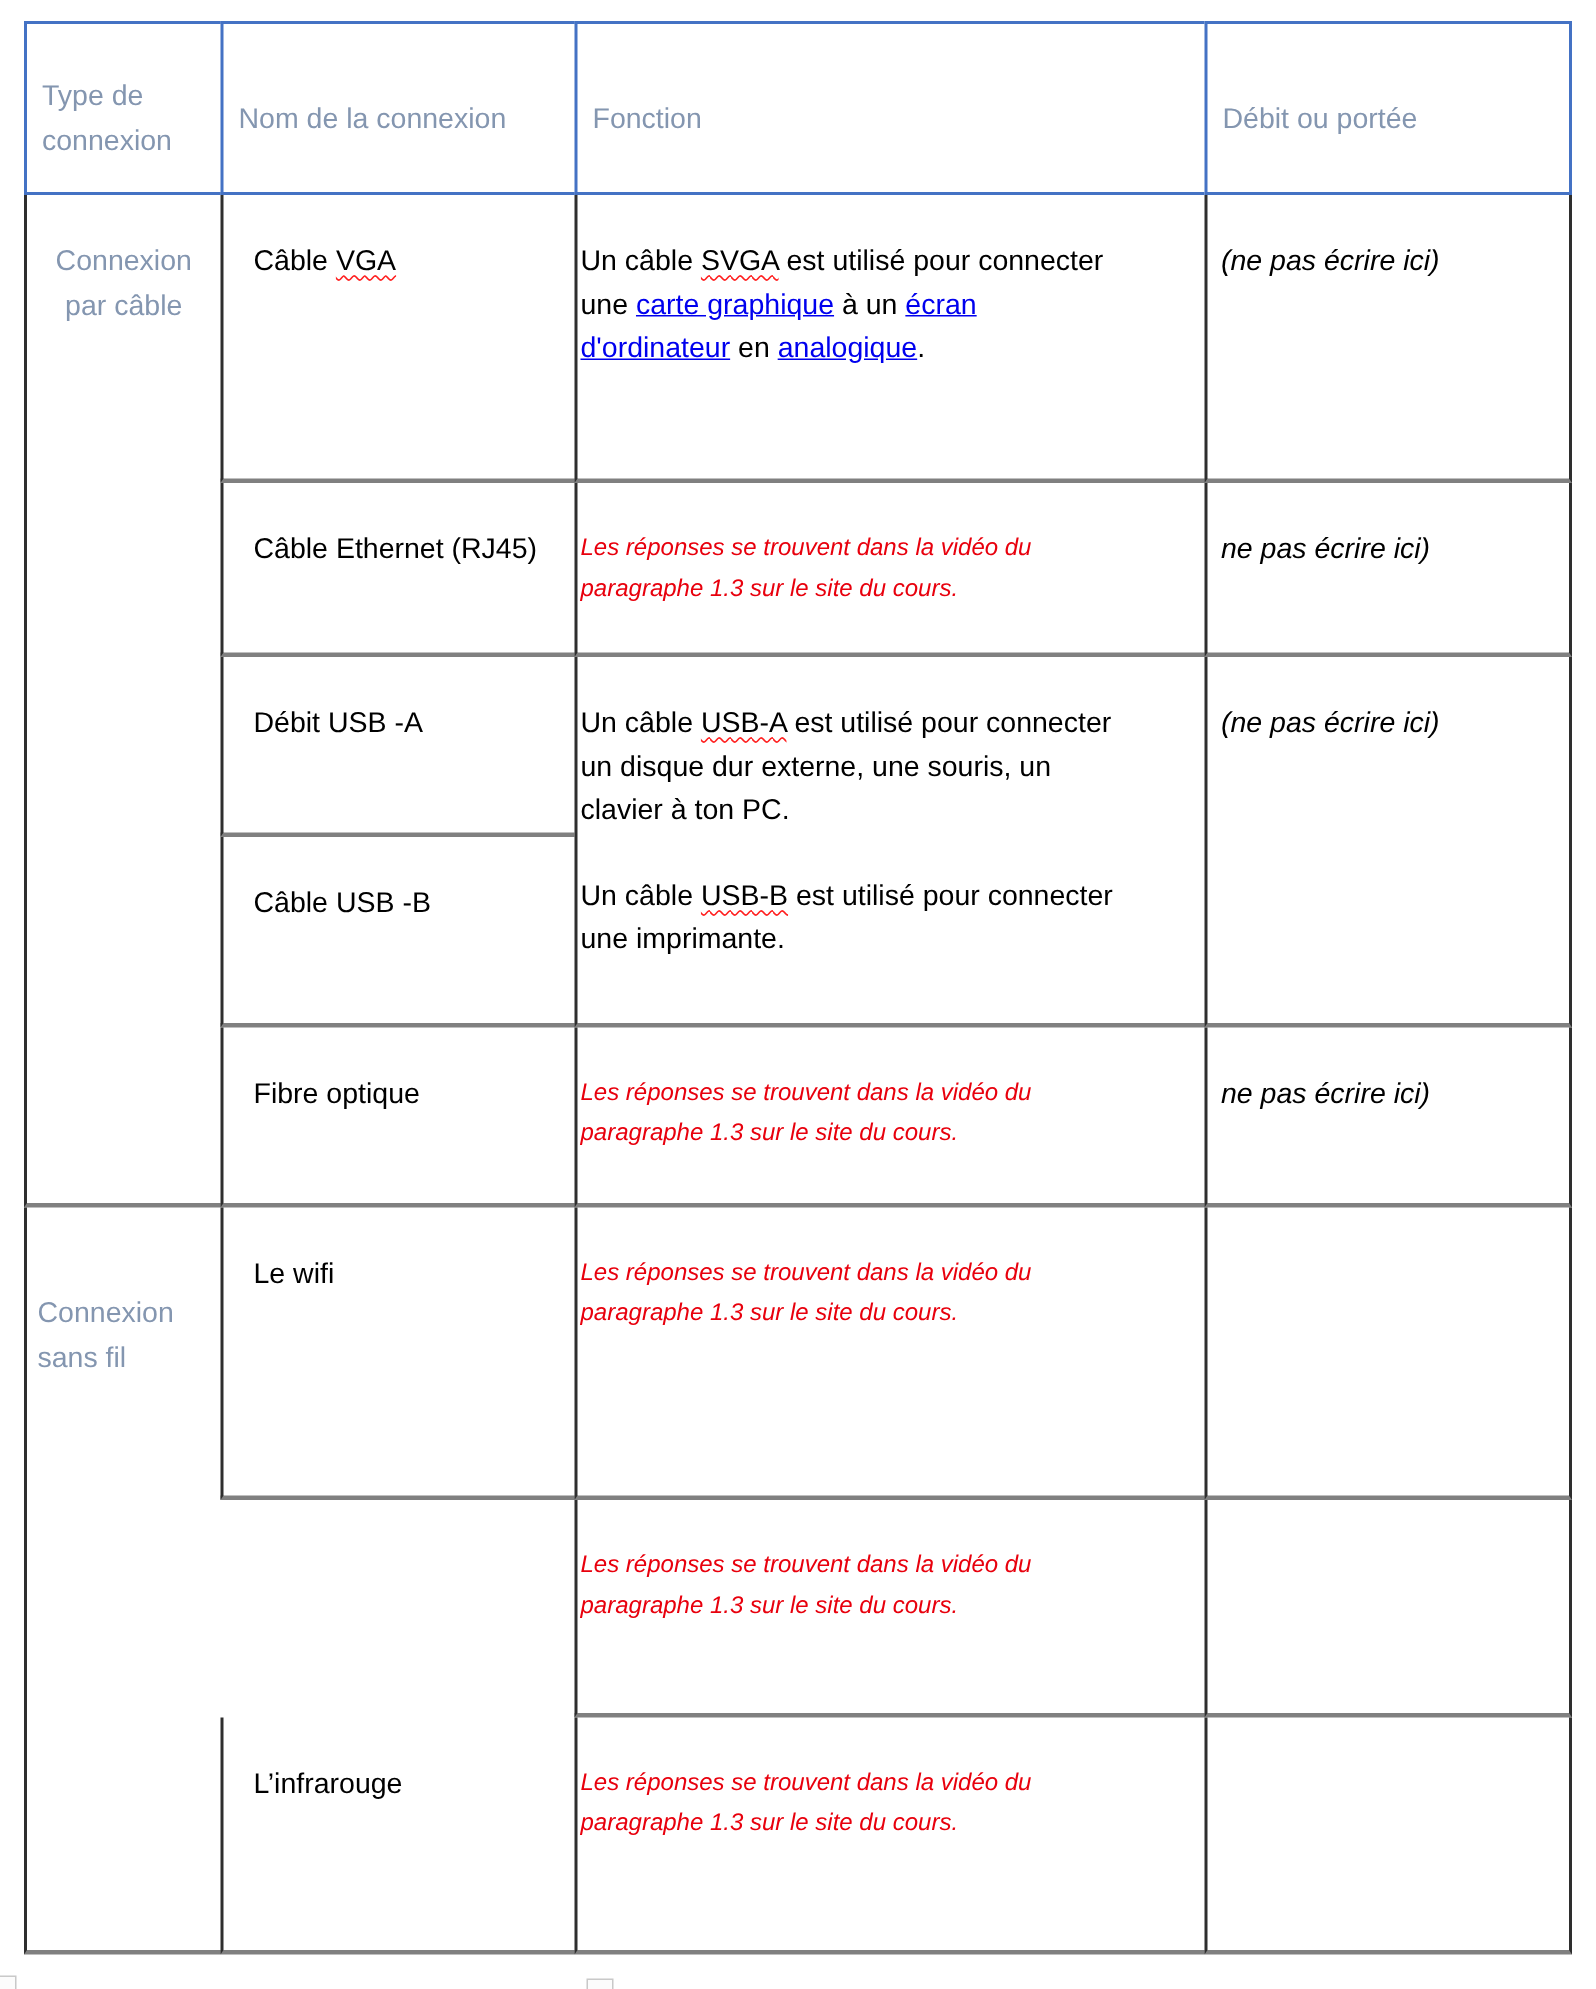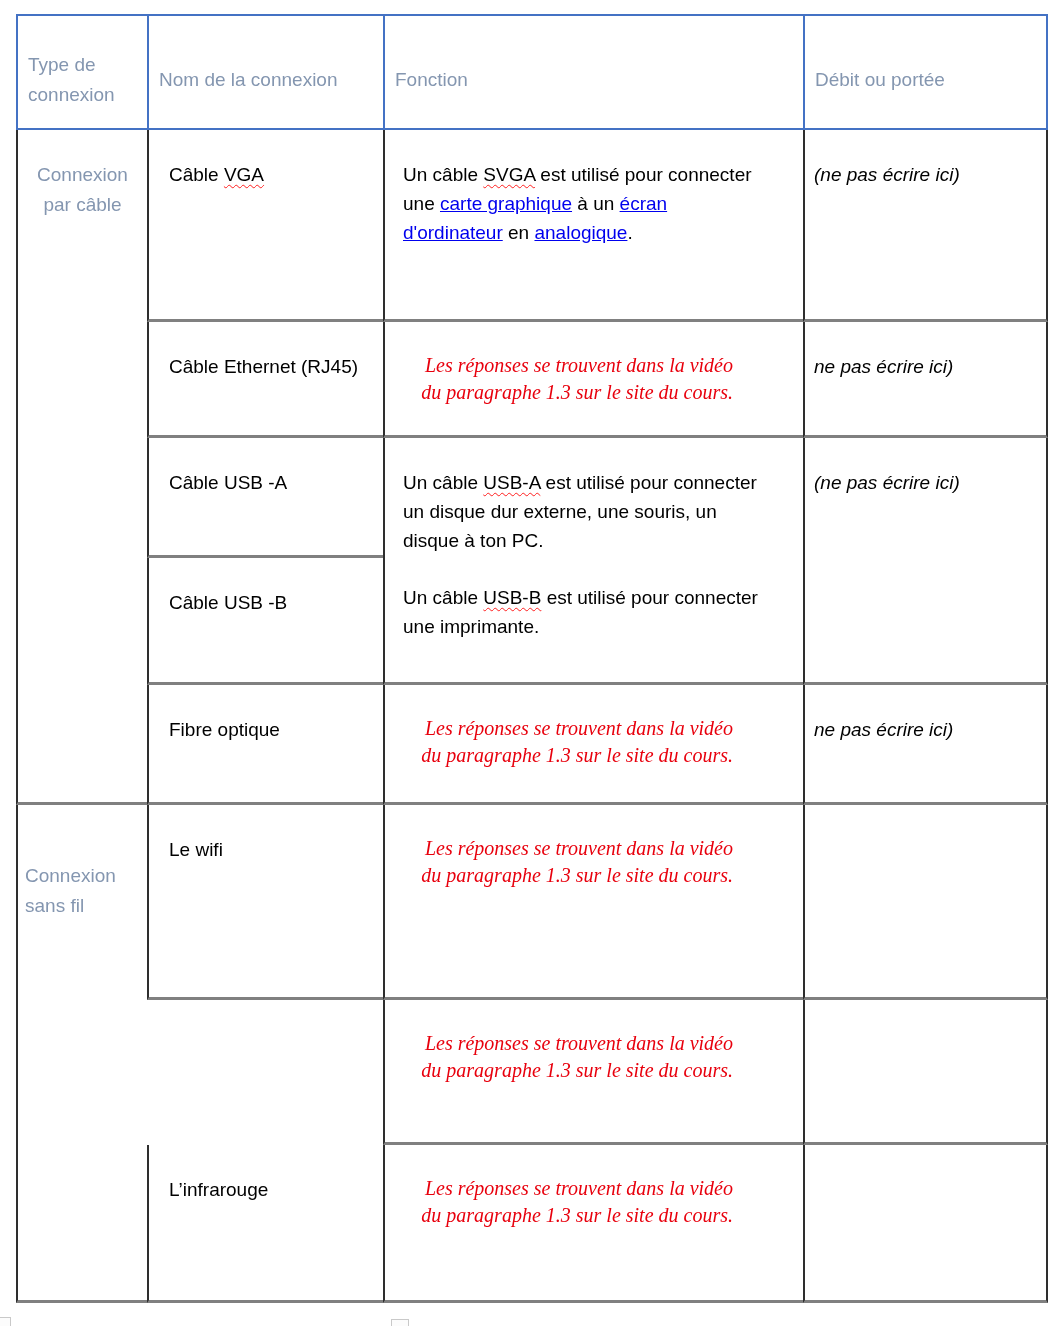--- a/index.html
+++ b/index.html
@@ -38,27 +38,27 @@
     border-left:2px solid var(--dark);
     font-size:19px;line-height:29px;color:#000;
     padding:30px 10px 8px 10px;
   }
   .c.rt{border-right:2px solid var(--dark);}
   .db{border-bottom:3px solid var(--gray);}
   .namecell{padding-left:20px;}
   .sec{color:var(--headtext);font-size:19px;line-height:30px;}
   .sec.center{text-align:center;padding-left:4px;padding-right:4px;}
   .sec.left{padding-left:7px;padding-top:56px;}
-  .fx{padding-left:18px;}
+  .fx{padding-left:2px;}
   .fx p{margin:0 0 28px 0;}
   .debit{font-style:italic;padding-left:9px;}
   .note{
-    font-family:Liberation Serif, serif;
+    font-family:Liberation Sans, sans-serif;
     font-style:italic;color:var(--red);
-    font-size:20px;line-height:27px;max-width:330px;text-align:right;
+    font-size:16px;line-height:27px;max-width:330px;
   }
   .sq{
     text-decoration-line:underline;text-decoration-style:wavy;
     text-decoration-color:#ff1f1f;text-decoration-thickness:1px;
     text-underline-offset:3px;text-decoration-skip-ink:none;
   }
   .lnk{color:var(--link);text-decoration:underline;cursor:pointer;}
   
   .art{position:absolute;box-sizing:border-box;border:1px solid #c9c9c9;background:#fcfcfc;width:18px;height:16px;}
   .artL{left:-7px;top:1317px;}
@@ -100,27 +100,27 @@
     <span>Câble Ethernet (RJ45)</span>
   </div>
   <div class="cell c fx db" style="grid-row:3;grid-column:3">
     <span class="note" style="display:block">Les réponses se trouvent dans la vidéo du paragraphe 1.3 sur le site du cours.</span>
   </div>
   <div class="cell c debit rt db" style="grid-row:3;grid-column:4">
     <span>ne pas écrire ici)</span>
   </div>
 
   <div class="cell c namecell db" style="grid-row:4;grid-column:2">
-    <span>Câble USB -A</span>
+    <span>Débit USB -A</span>
   </div>
   <div class="cell c namecell db" style="grid-row:5;grid-column:2">
     <span>Câble USB -B</span>
   </div>
   <div class="cell c fx db" style="grid-row:4/6;grid-column:3">
-    <p><span>Un câble </span><span class="sq">USB-A</span><span> est utilisé pour connecter</span><br><span>un disque dur externe, une souris, un</span><br><span>disque à ton PC.</span></p>
+    <p><span>Un câble </span><span class="sq">USB-A</span><span> est utilisé pour connecter</span><br><span>un disque dur externe, une souris, un</span><br><span>clavier à ton PC.</span></p>
     <p><span>Un câble </span><span class="sq">USB-B</span><span> est utilisé pour connecter</span><br><span>une imprimante.</span></p>
   </div>
   <div class="cell c debit rt db" style="grid-row:4/6;grid-column:4">
     <span>(ne pas écrire ici)</span>
   </div>
 
   <div class="cell c namecell db" style="grid-row:6;grid-column:2">
     <span>Fibre optique</span>
   </div>
   <div class="cell c fx db" style="grid-row:6;grid-column:3">

